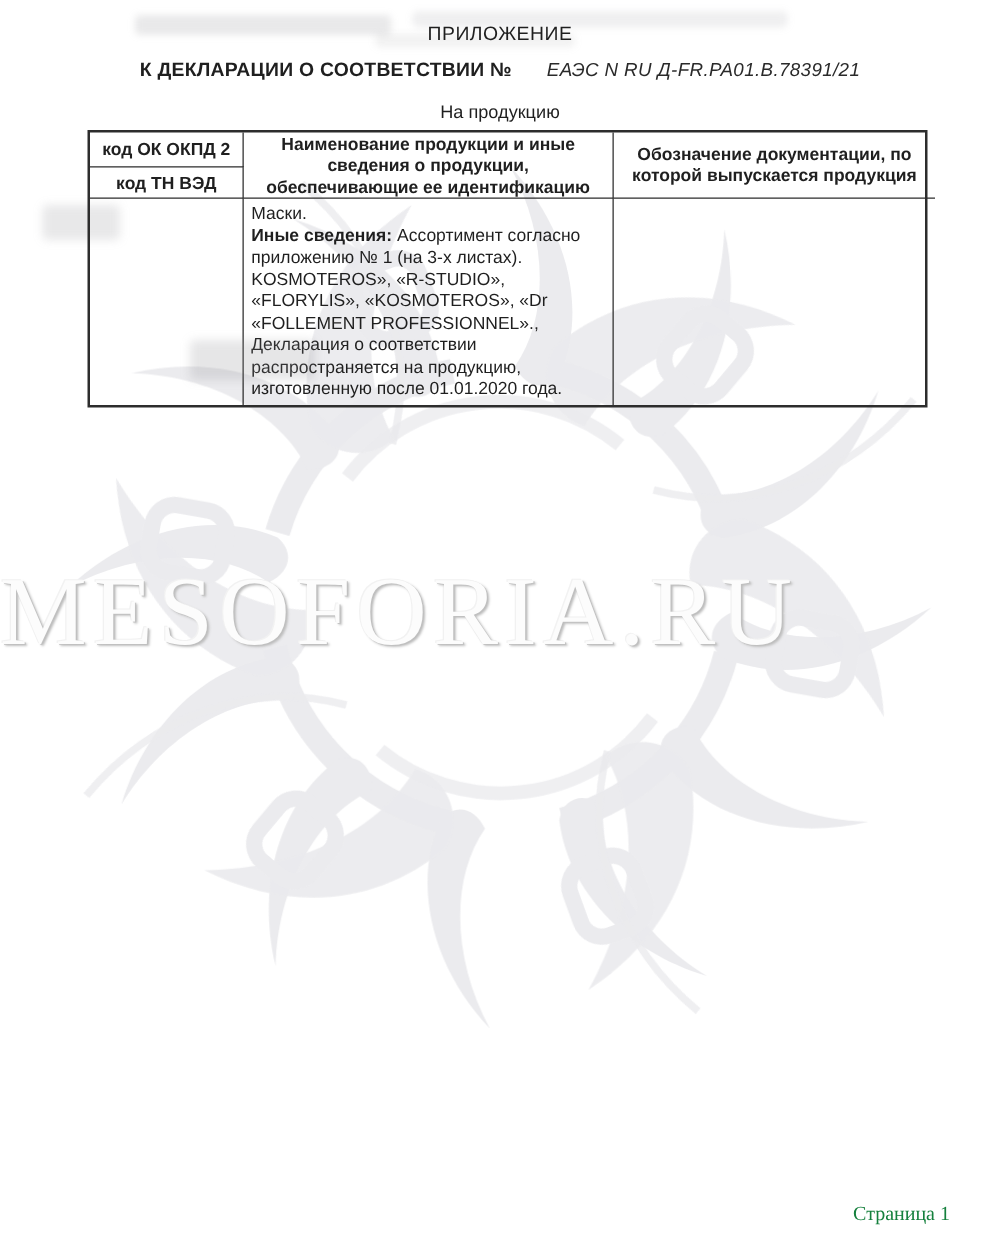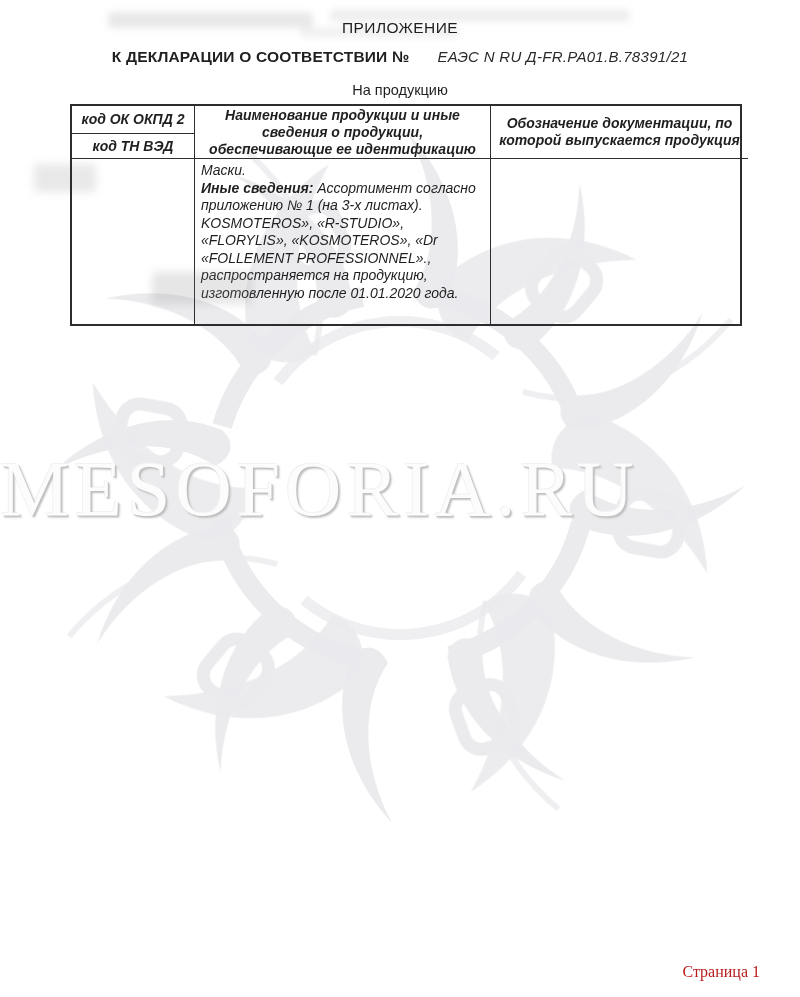--- a/index.html
+++ b/index.html
@@ -52,21 +52,20 @@
 
   
   .doc-table {
     position:absolute; top:104px; left:70px;
     width:672px;
     display:grid;
     grid-template-columns:123px 296px 257px;
     grid-template-rows:28px 25px 165px;
     border:2px solid #2d2d2d;
     background:transparent;
-    font-style:italic;
   }
   .cell { border-right:1.6px solid #2d2d2d; border-bottom:1.6px solid #2d2d2d; overflow:hidden; }
   .cell.last-col { border-right:none; }
   .cell.last-row { border-bottom:none; }
   .hcell {
     display:flex; align-items:center; justify-content:center;
     text-align:center; font-weight:bold; font-size:14px; line-height:17px;
   }
   .hc1 { grid-column:1; }
   .hc2 { grid-column:2; grid-row:1 / 3; padding:16px 11px; }
@@ -74,21 +73,21 @@
   .body-cell { grid-row:3; font-size:14px; line-height:17.5px; }
   .bc1 { grid-column:1; }
   .bc2 { grid-column:2; padding:3px 4px 16px 6px; }
   .bc3 { grid-column:3; }
   .info-label { font-weight:bold; }
 
   
   .page-number {
     position:absolute; right:40px; bottom:16px; z-index:2;
     font-family:"Liberation Serif", serif;
-    font-size:16px; color:#b91c1c;
+    font-size:16px; color:#15803d;
   }
 </style>
 </head>
 <body>
 
 <div class="page">
 
   <svg class="wm-svg" width="800" height="997" viewBox="0 0 800 997" aria-hidden="true">
     <defs>
       <path id="flameA" d="M 12,-185 C 40,-225 38,-290 8,-345 C 55,-295 70,-230 48,-178 C 36,-164 20,-168 12,-185 Z"></path>
@@ -185,20 +184,21 @@
 
       <div class="cell body-cell bc2 last-row">
         <div>Маски.</div>
         <div>
           <span class="info-label">Иные сведения:</span><span> Ассортимент согласно</span>
         </div>
         <div>приложению № 1 (на 3-х листах).</div>
         <div>KOSMOTEROS», «R-STUDIO»,</div>
         <div>«FLORYLIS», «KOSMOTEROS», «Dr</div>
         <div>«FOLLEMENT PROFESSIONNEL».,</div>
+        <div>Декларация о соответствии</div>
         <div>распространяется на продукцию,</div>
         <div>изготовленную после 01.01.2020 года.</div>
       </div>
 
       <div class="cell body-cell bc3 last-col last-row"></div>
     </div>
 
     <div class="page-number">Страница 1</div>
   </div>
 

